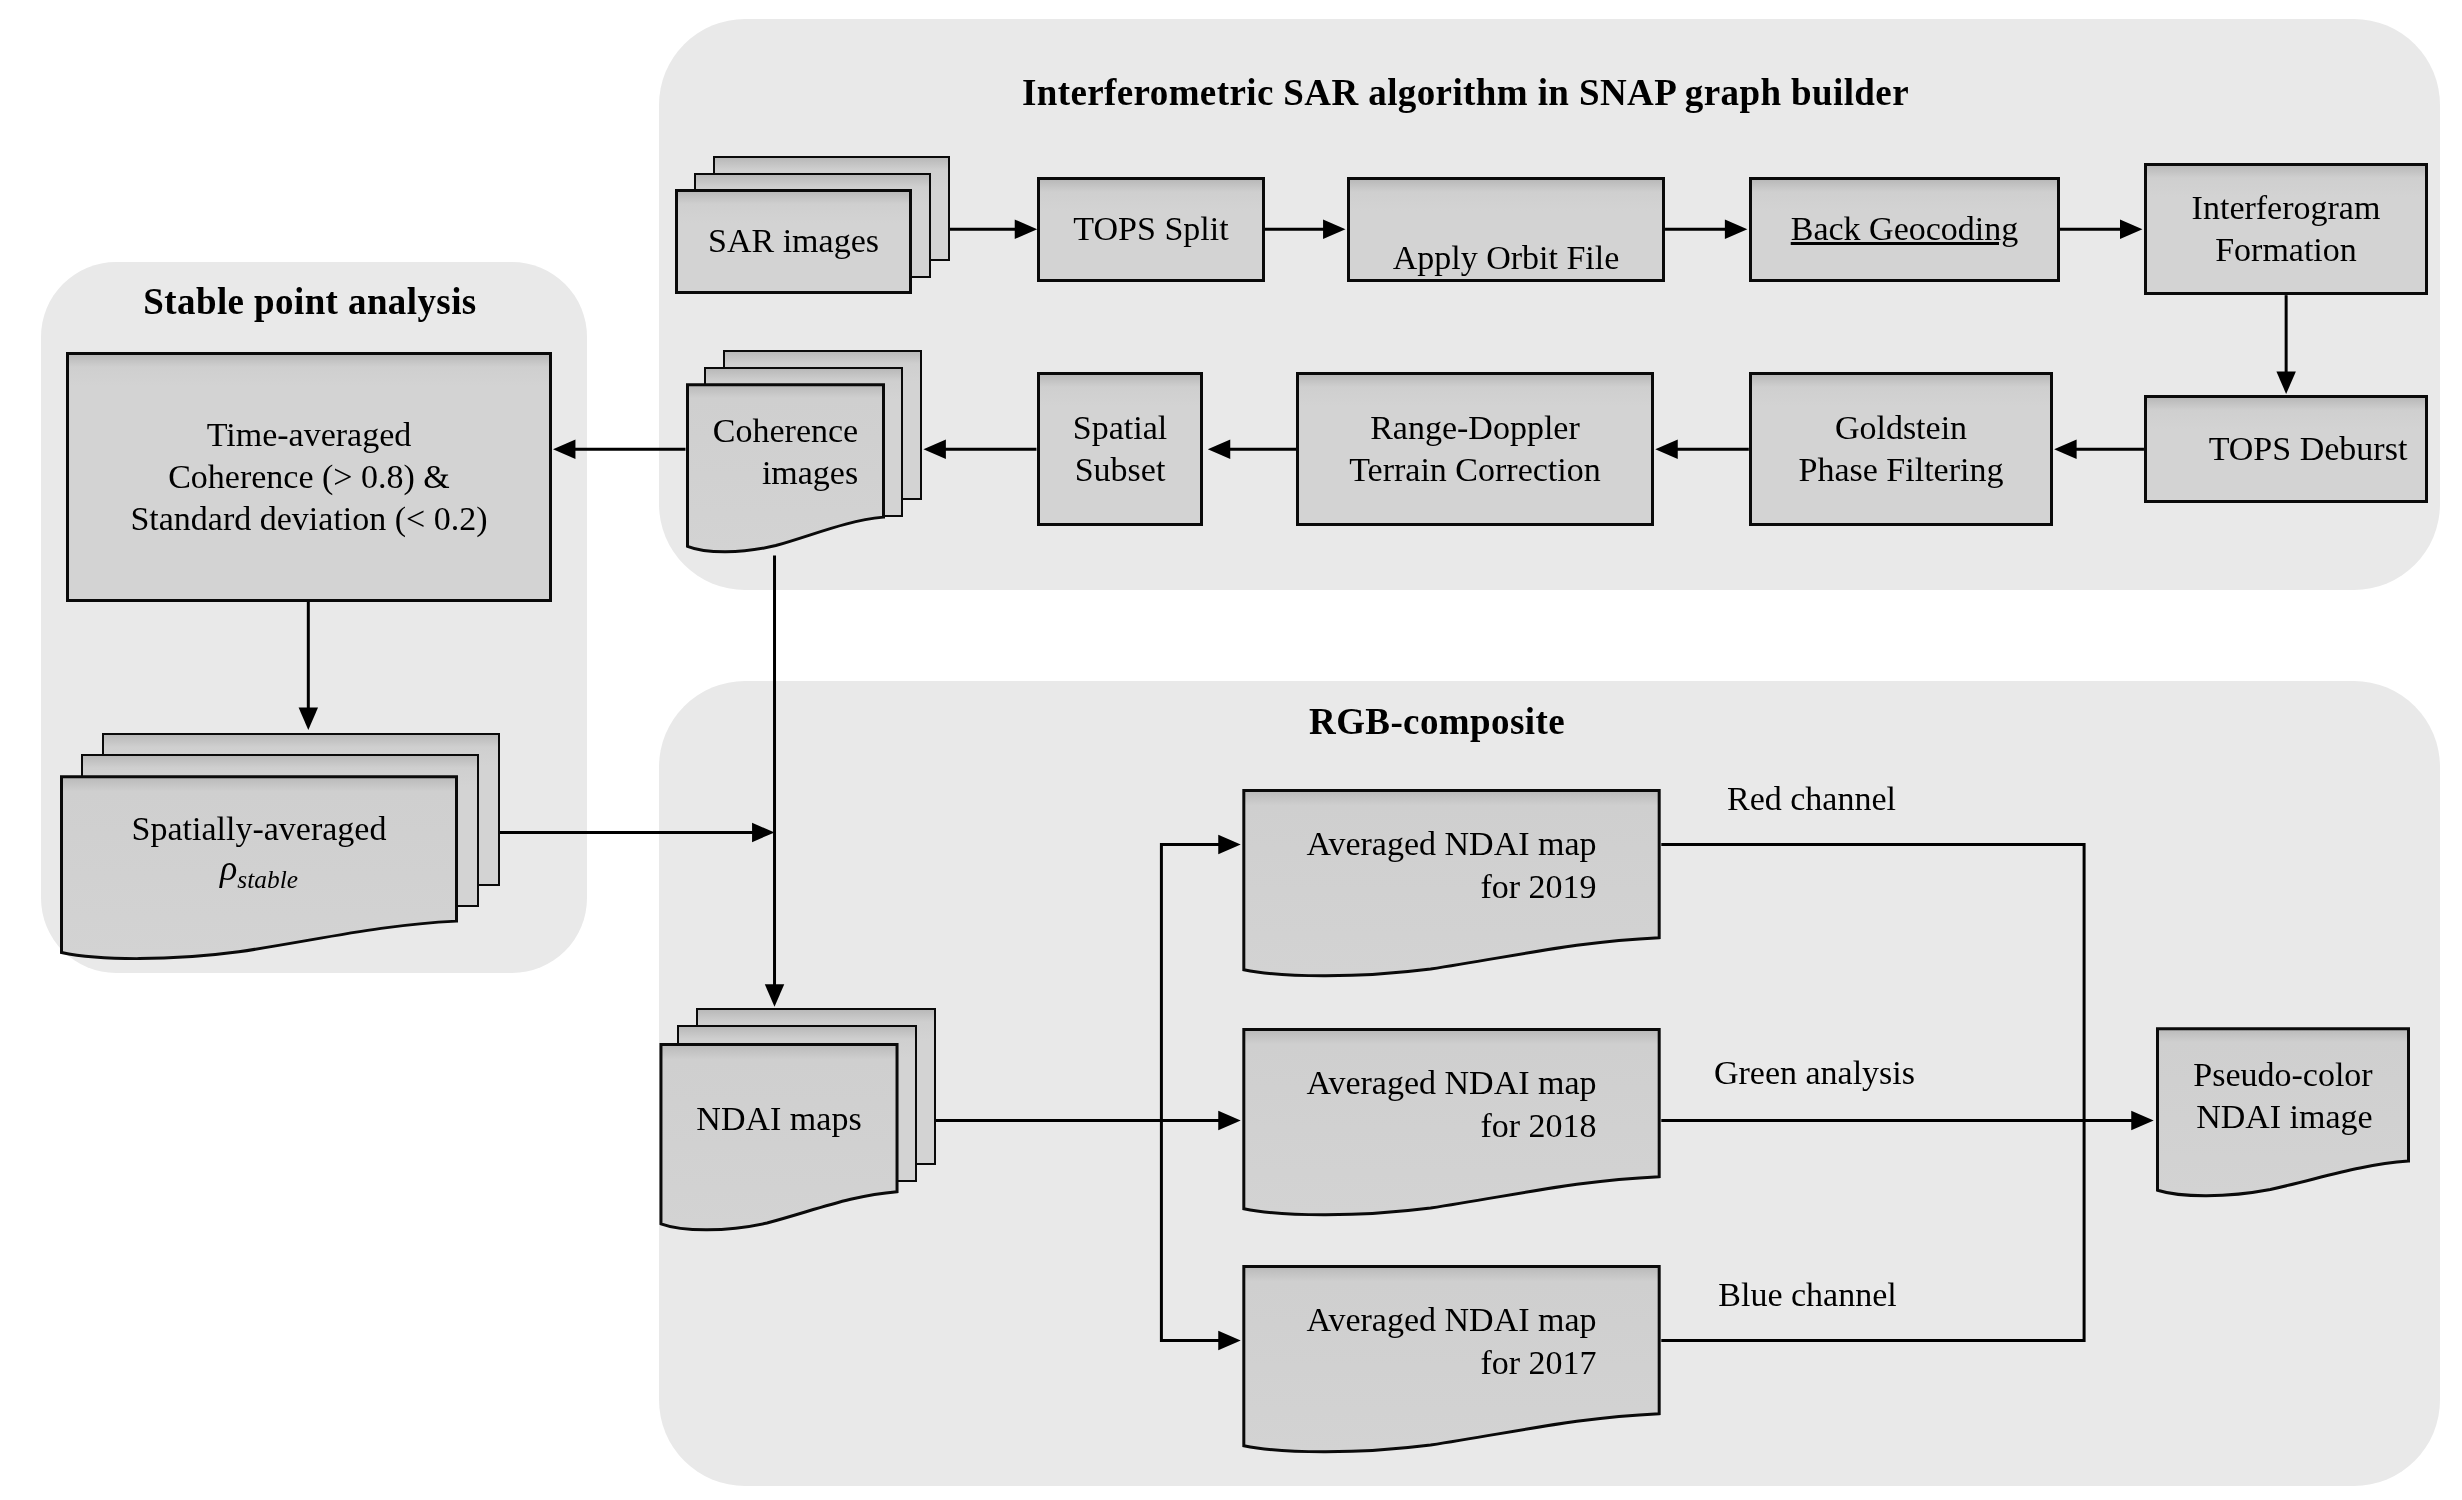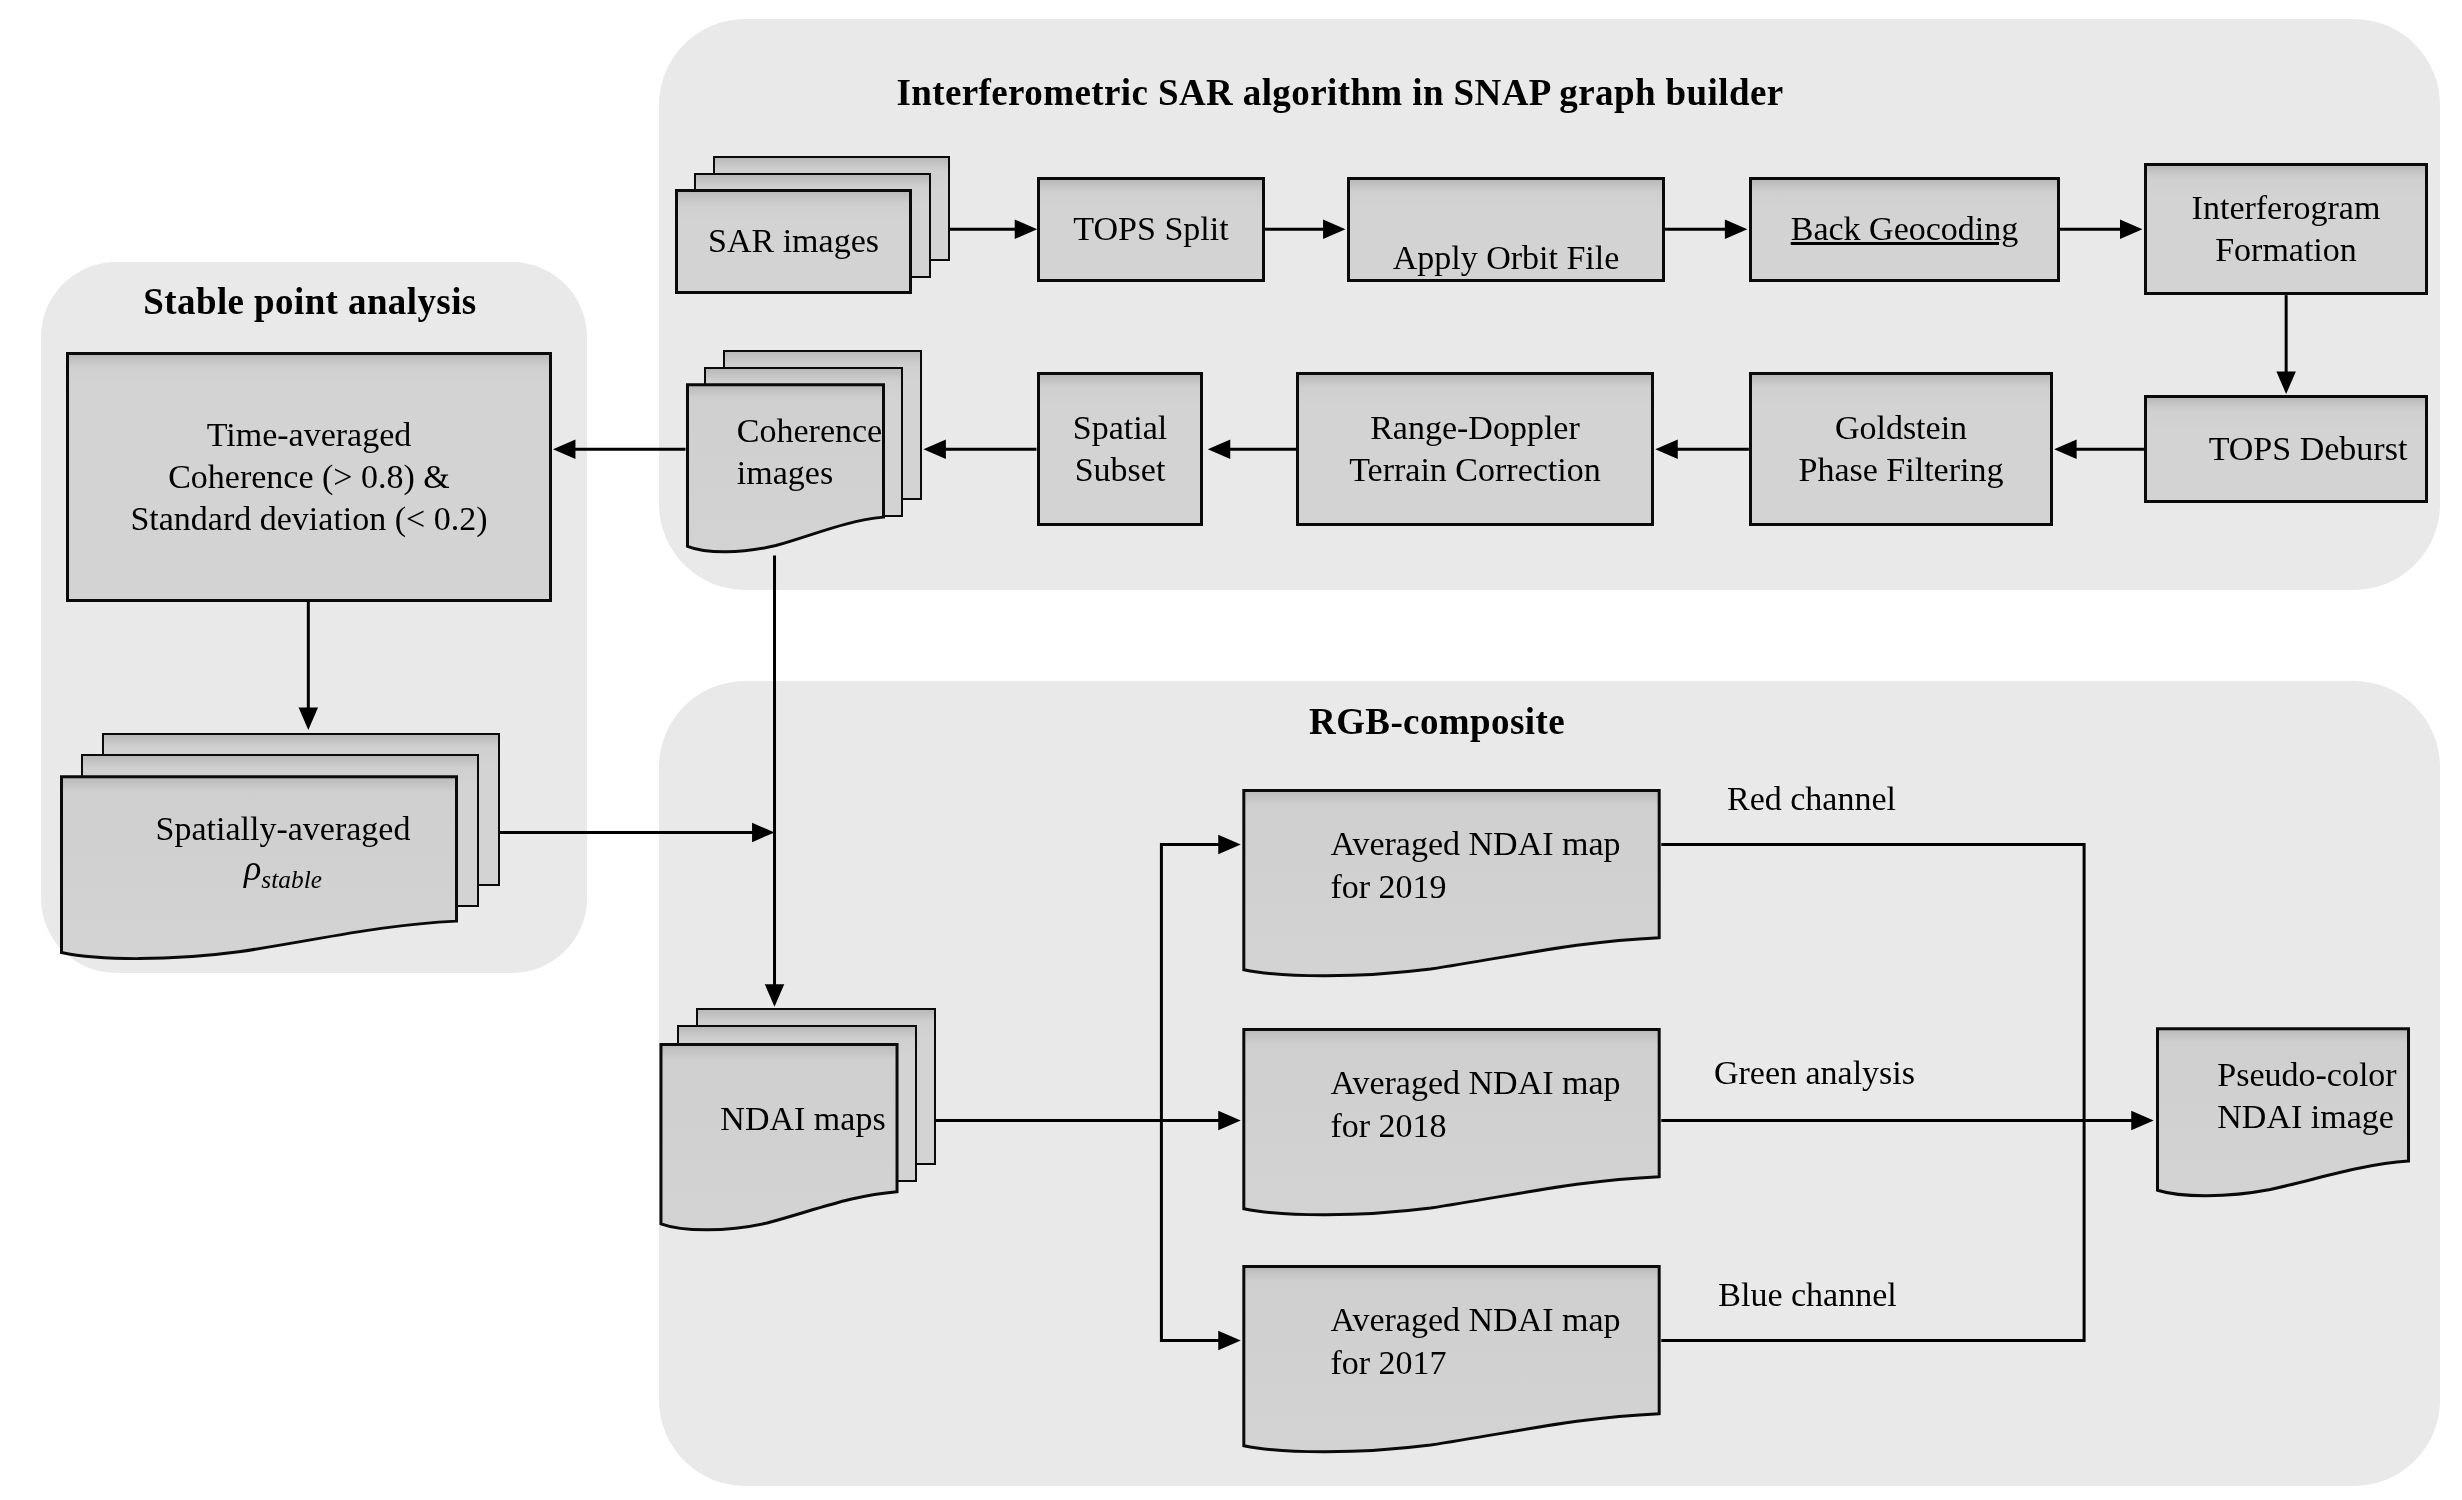--- a/index.html
+++ b/index.html
@@ -24,38 +24,38 @@
   }
   .box{display:flex;align-items:center;justify-content:center;}
   .sheet{border-width:2.2px;}
   .node-label{
     display:block;text-align:center;font-size:34px;line-height:1.24;white-space:pre-line;
   }
   .doc{position:absolute;overflow:visible;}
   .doc path{stroke:#0a0a0a;stroke-width:4;}
   .doc-label{
     position:absolute;display:flex;align-items:center;justify-content:center;
-    text-align:left;font-size:34px;line-height:1.24;white-space:pre-line;margin-left:24px;
+    text-align:right;font-size:34px;line-height:1.24;white-space:pre-line;
   }
   .edge-label{
     position:absolute;text-align:center;font-size:34px;line-height:1.1;
   }
   .rho-line{font-style:italic;font-size:36px;line-height:1.0;}
   .rho-line sub{font-size:25.4px;font-style:italic;vertical-align:-7.5px;}
 </style>
 </head>
 <body>
 
 <div class="canvas">
 
   <div class="container r115" style="left:659px;top:18.7px;width:1781px;height:571px;"></div>
   <div class="container r100" style="left:41px;top:262px;width:546px;height:711px;"></div>
   <div class="container r115" style="left:659px;top:681px;width:1781px;height:805px;"></div>
 
-  <div class="section-title" style="left:771px;top:72px;width:1138px;">Interferometric SAR algorithm in SNAP graph builder</div>
+  <div class="section-title" style="left:771px;top:72px;width:1138px;text-align:right;">Interferometric SAR algorithm in SNAP graph builder</div>
   <div class="section-title" style="left:67px;top:281px;width:486px;">Stable point analysis</div>
   <div class="section-title" style="left:1190px;top:701px;width:494px;">RGB-composite</div>
 
   <svg class="wires" width="2462" height="1501" viewBox="0 0 3290 2005">
     <g>
       <line x1="1268" y1="306" x2="1358" y2="306"></line>
         <polygon points="1386,306 1356,293 1356,319"></polygon>
     </g>
     <g>
       <line x1="1690" y1="306" x2="1770" y2="306"></line>

